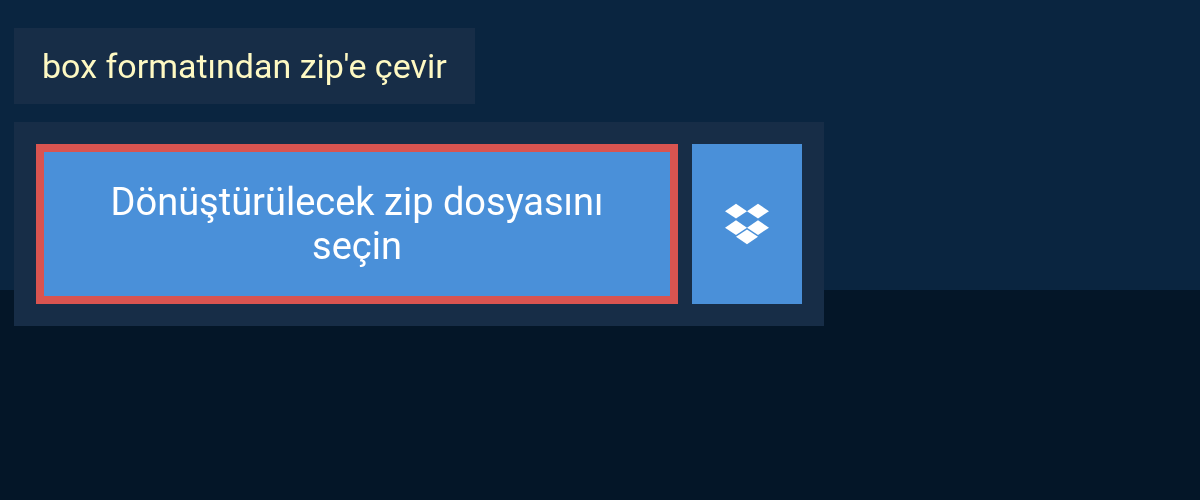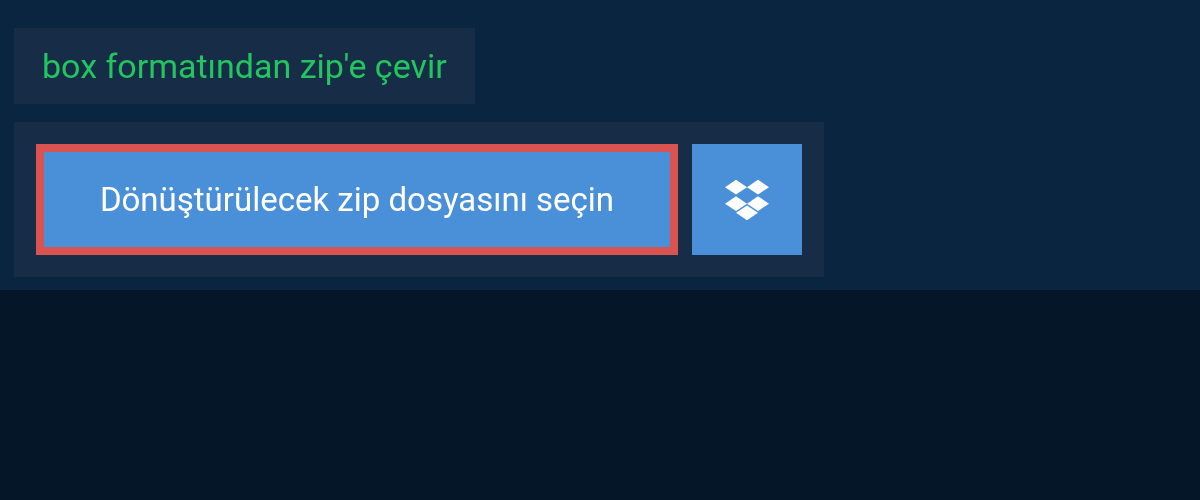--- a/index.html
+++ b/index.html
@@ -15,38 +15,38 @@
       overflow: hidden;
     }
     .title-bar {
       background: #172d47;
       padding: 18px 28px;
       display: inline-block;
       margin-top: 28px;
       margin-left: 14px;
     }
     .title-text {
-      color: #22c55e;
+      color: #fef9c3;
       font-size: 34px;
       font-weight: 400;
     }
     .upload-section {
       background: #172d47;
       margin-top: 18px;
       margin-left: 14px;
       padding: 22px;
       display: flex;
       gap: 14px;
       width: 810px;
     }
     .file-select-button {
       background: #4a90d9;
       border: 8px solid #d95450;
       color: #ffffff;
-      font-size: 33px;
+      font-size: 38px;
       font-weight: 400;
       padding: 28px 24px;
       cursor: pointer;
       flex: 1;
       text-align: center;
     }
     .dropbox-button {
       background: #4a90d9;
       width: 110px;
       display: flex;

